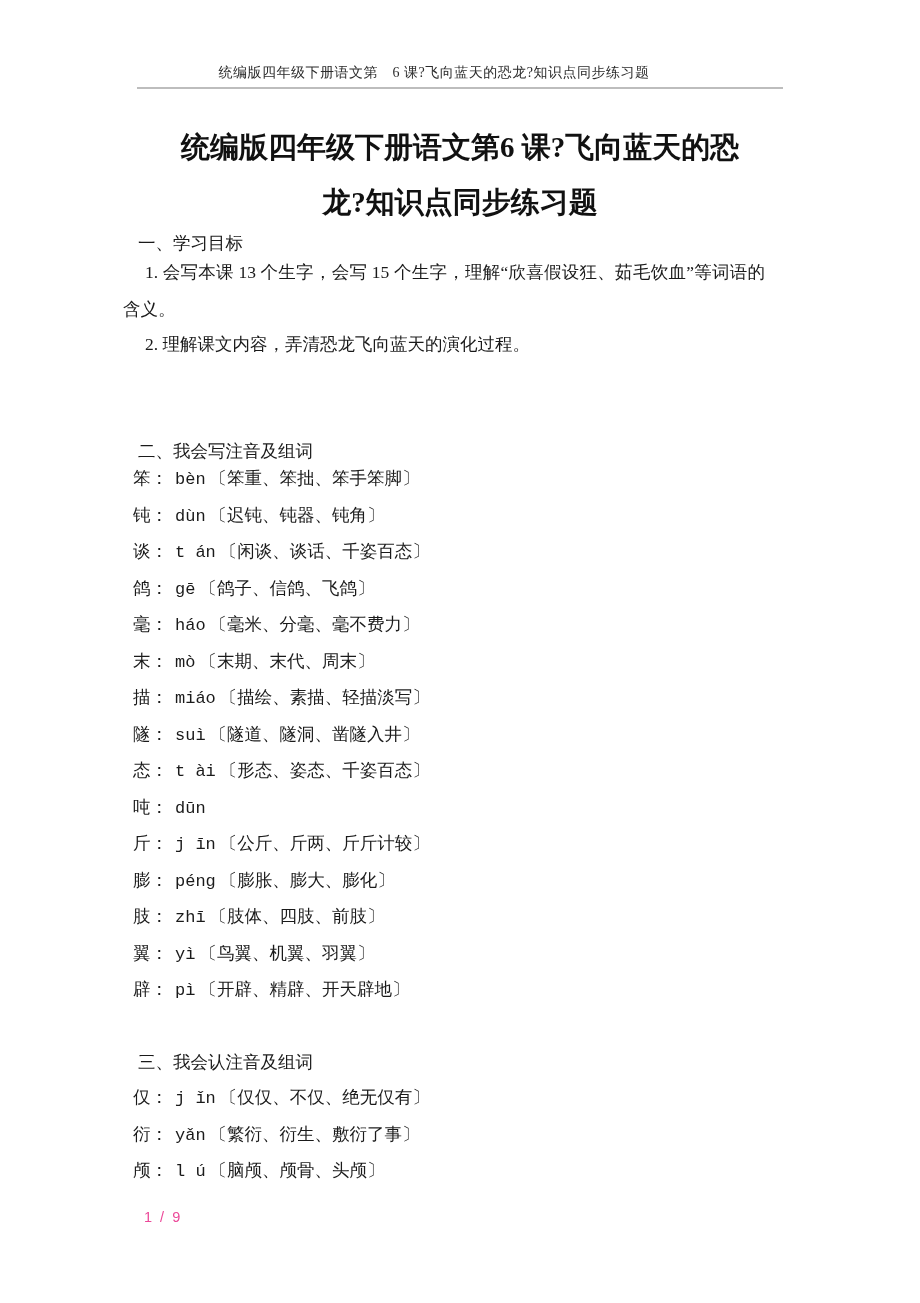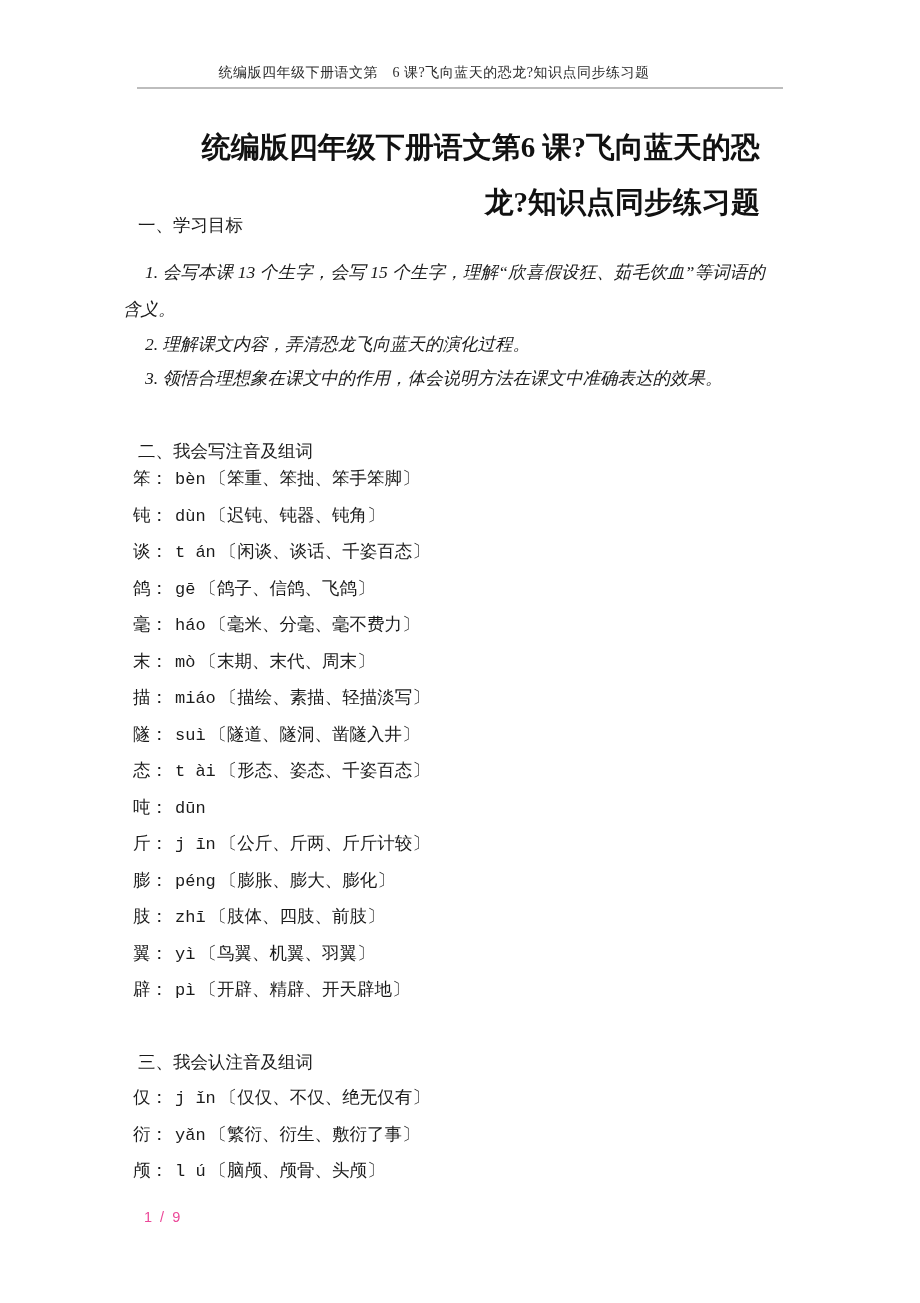--- a/index.html
+++ b/index.html
@@ -36,46 +36,45 @@
     width: 646px;
     height: 2px;
     background: #bdbdbd;
   }
   .doc-title {
     position: absolute;
     top: 120px;
     left: 160px;
     width: 600px;
     margin: 0;
-    text-align: right;
+    text-align: center;
     font-size: 29px;
     font-weight: bold;
     line-height: 55px;
     color: #111111;
   }
   .sec-heading {
     position: absolute;
     left: 138px;
     font-size: 17.5px;
     line-height: 26px;
     white-space: nowrap;
   }
-  .goals-heading { top: 212px; }
+  .goals-heading { top: 230px; }
   .write-heading { top: 438px; }
   .recog-heading { top: 1049px; }
   .para {
     position: absolute;
     left: 123px;
     width: 642px;
     margin: 0;
     font-size: 17.5px;
     line-height: 36.5px;
     text-indent: 22px;
     text-align: justify;
-    font-style: italic;
   }
   .para-1 { top: 254px; }
   .para-2 { top: 326px; }
   .para-3 { top: 360px; }
   .entry-list {
     position: absolute;
     left: 133px;
   }
   .write-list { top: 460px; }
   .recog-list { top: 1079px; }
@@ -115,21 +114,20 @@
 <div class="page">
 
   <div class="running-header">统编版四年级下册语文第　6 课?飞向蓝天的恐龙?知识点同步练习题</div>
   <div class="header-rule"></div>
 
   <h1 class="doc-title">统编版四年级下册语文第6 课?飞向蓝天的恐龙?知识点同步练习题</h1>
 
   <div class="sec-heading goals-heading">一、学习目标</div>
   <p class="para para-1">1. 会写本课 13 个生字，会写 15 个生字，理解“欣喜假设狂、茹毛饮血”等词语的含义。</p>
   <p class="para para-2">2. 理解课文内容，弄清恐龙飞向蓝天的演化过程。</p>
-  <p class="para para-3">3. 领悟合理想象在课文中的作用，体会说明方法在课文中准确表达的效果。</p>
 
   <div class="sec-heading write-heading">二、我会写注音及组词</div>
   <div class="entry-list write-list">
     <div class="entry">
       <span class="hanzi">笨：</span>
       <span class="pinyin">bèn</span>
       <span class="words">〔笨重、笨拙、笨手笨脚〕</span>
     </div>
     <div class="entry">
       <span class="hanzi">钝：</span>

